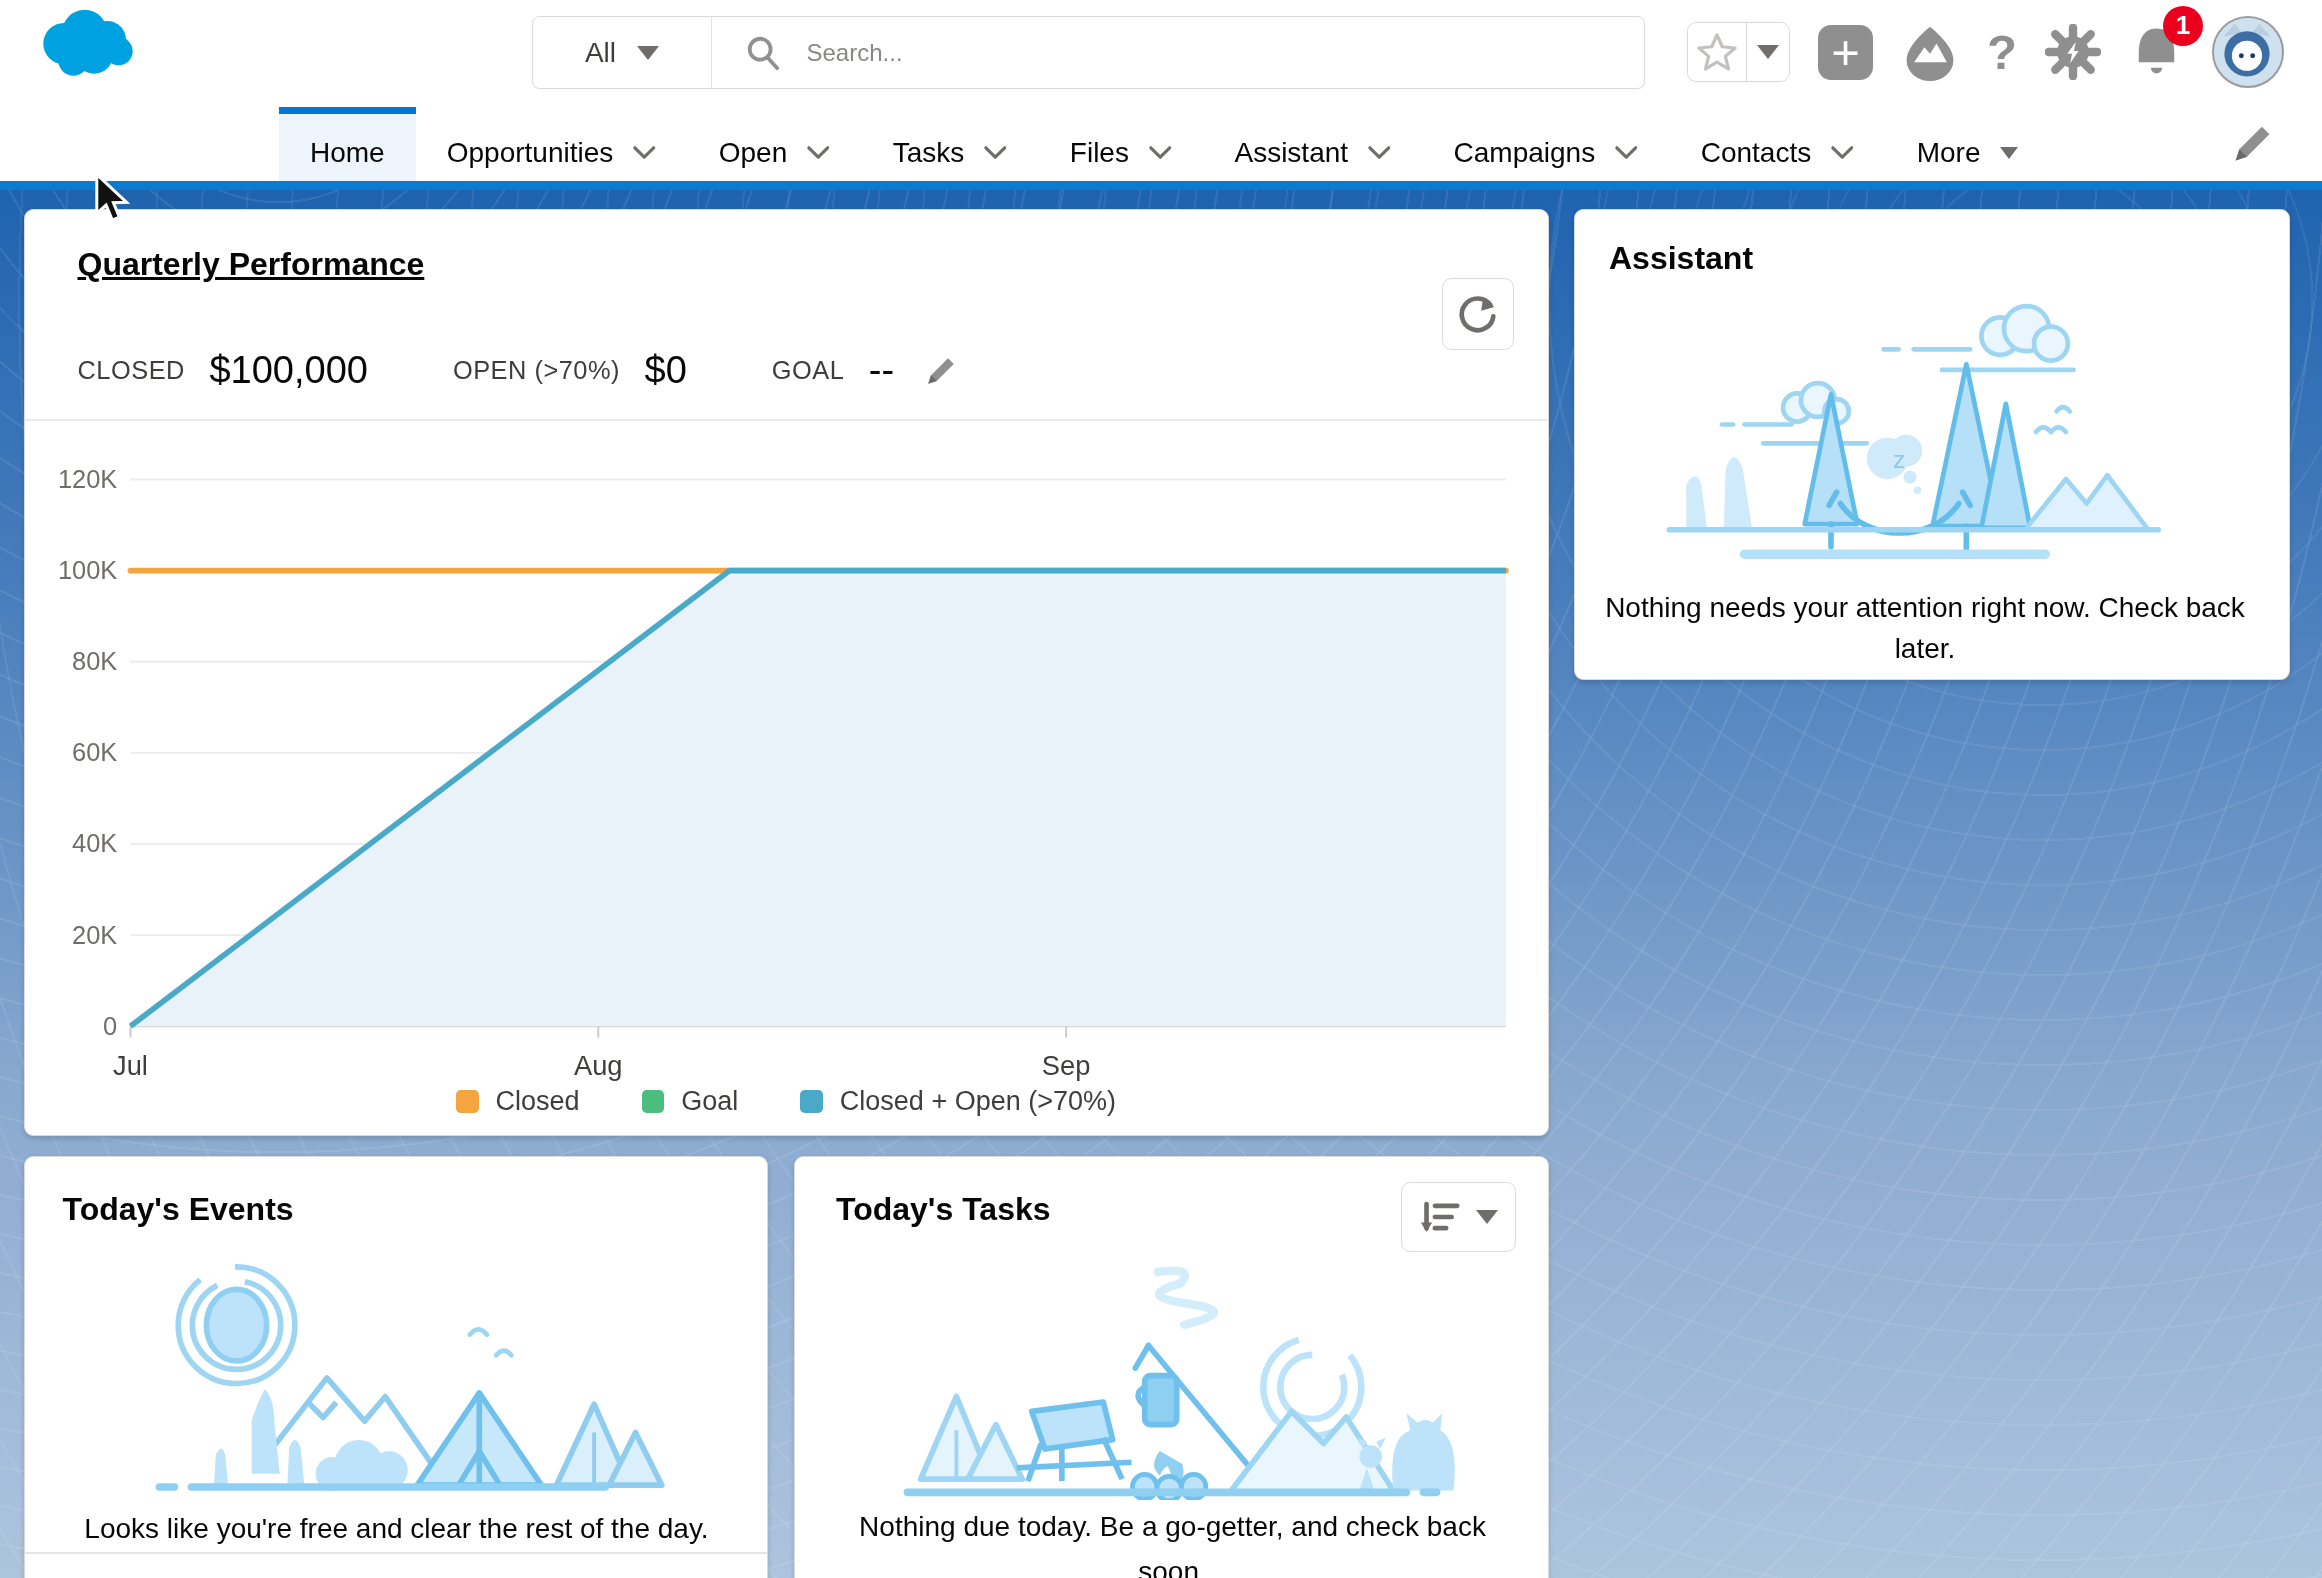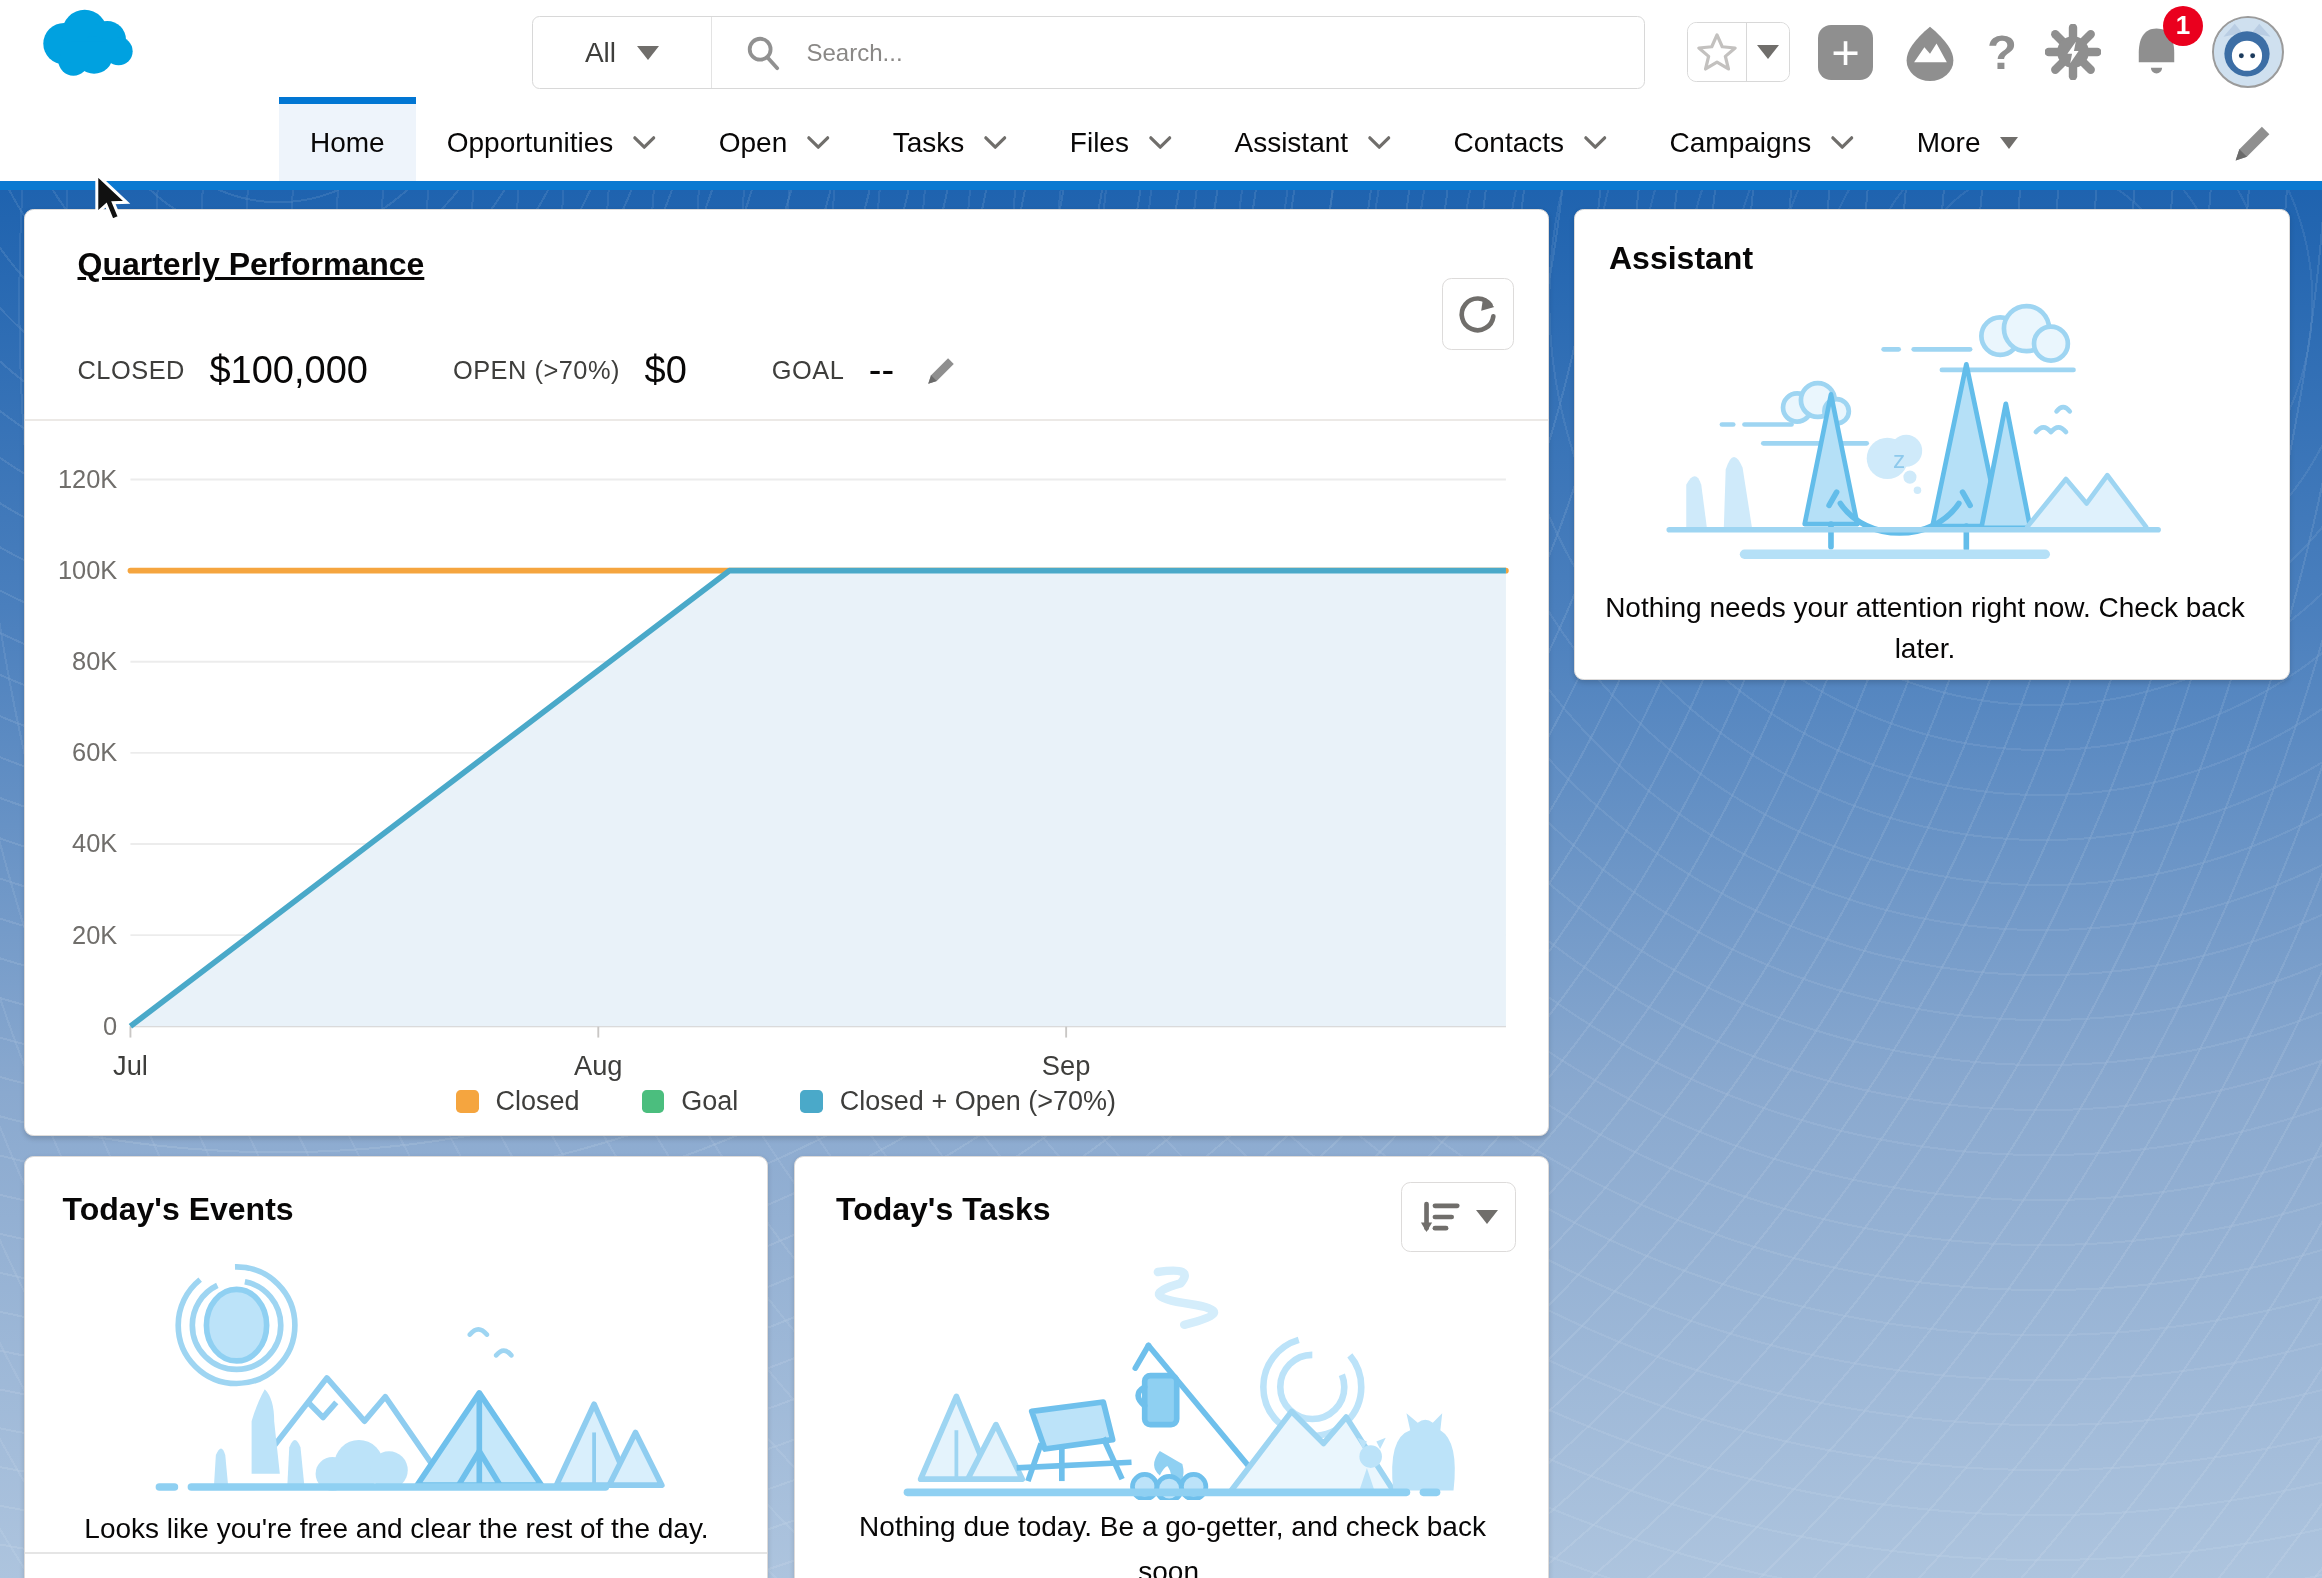--- a/index.html
+++ b/index.html
@@ -49,21 +49,21 @@
     font-size:49px; line-height:49px; font-weight:400; }
   .help-q { font-size:49px; font-weight:700; color:#8f8f8f; }
   .bell-wrap { position:relative; }
   .badge { position:absolute; top:-17px; right:-19px; min-width:40px; height:40px; border-radius:20px;
     background:#ea001e; color:#fff; font-size:26px; font-weight:700; display:flex; align-items:center;
     justify-content:center; padding:0 7.5px; }
   .avatar { width:72px; height:72px; border-radius:50%; border:2.8px solid #9b9b9b; overflow:hidden;
     background:#cfe0ef; cursor:pointer; }
 
   
-  .tabs { position:absolute; left:279px; top:0; height:77px; display:flex; align-items:stretch; }
+  .tabs { position:absolute; left:279px; top:10px; height:77px; display:flex; align-items:stretch; }
   .tab { display:flex; align-items:center; gap:19px; padding:0 31px; font-size:28px; color:#080707;
     cursor:pointer; position:relative; }
   .tab.active { background:#eef4fb; }
   .tab.active::before { content:""; position:absolute; left:0; right:0; top:-6.6px; height:6.6px; background:#0176d3; }
   .nav-pencil { position:absolute; right:47px; top:17px; cursor:pointer; }
 
   
   .card { position:absolute; background:#fff; border:0.9px solid #dddbda; border-radius:9.4px;
     box-shadow:0 2.8px 5.6px rgba(0,0,0,.15); }
   .card h2 { font-size:32px; font-weight:700; color:#080707; }
@@ -236,27 +236,27 @@
           <polyline points="3,4 13,14 23,4" fill="none" stroke="#706e6b" stroke-width="3.4" stroke-linecap="round" stroke-linejoin="round"></polyline>
         </svg>
       </div>
       <div class="tab">
         <span>Assistant</span>
         <svg width="24.5" height="17" viewBox="0 0 26 18">
           <polyline points="3,4 13,14 23,4" fill="none" stroke="#706e6b" stroke-width="3.4" stroke-linecap="round" stroke-linejoin="round"></polyline>
         </svg>
       </div>
       <div class="tab">
+        <span>Campaigns</span>
+        <svg width="24.5" height="17" viewBox="0 0 26 18">
+          <polyline points="3,4 13,14 23,4" fill="none" stroke="#706e6b" stroke-width="3.4" stroke-linecap="round" stroke-linejoin="round"></polyline>
+        </svg>
+      </div>
+      <div class="tab">
         <span>Contacts</span>
-        <svg width="24.5" height="17" viewBox="0 0 26 18">
-          <polyline points="3,4 13,14 23,4" fill="none" stroke="#706e6b" stroke-width="3.4" stroke-linecap="round" stroke-linejoin="round"></polyline>
-        </svg>
-      </div>
-      <div class="tab">
-        <span>Campaigns</span>
         <svg width="24.5" height="17" viewBox="0 0 26 18">
           <polyline points="3,4 13,14 23,4" fill="none" stroke="#706e6b" stroke-width="3.4" stroke-linecap="round" stroke-linejoin="round"></polyline>
         </svg>
       </div>
       <div class="tab">
         <span>More</span>
         <span class="tri-down" style="border-left-width:9.4px;border-right-width:9.4px;border-top-width:12.2px"></span>
       </div>
     </div>
   <div class="nav-pencil">

